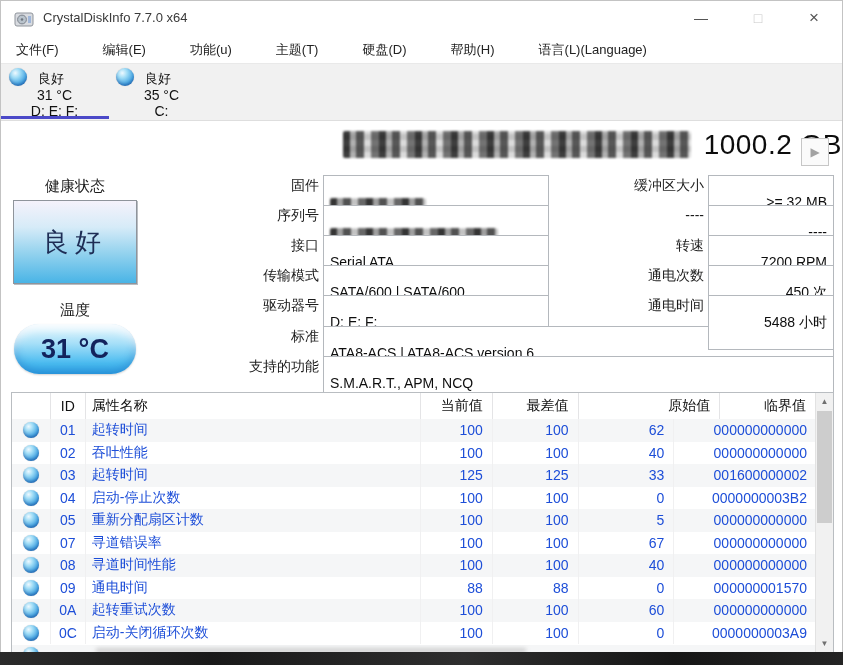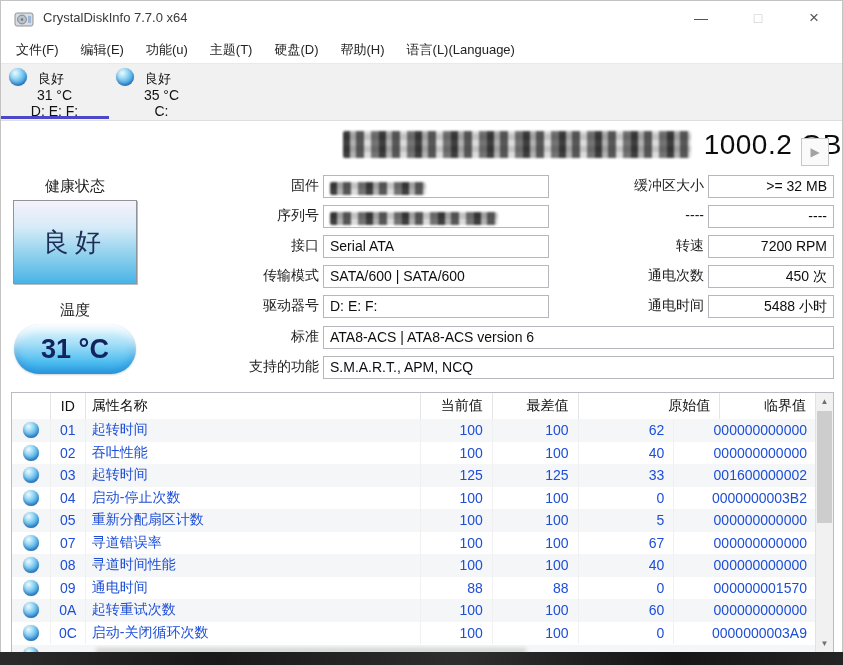--- a/index.html
+++ b/index.html
@@ -12,21 +12,21 @@
   .appicon{position:absolute;left:13px;top:8px;width:20px;height:20px;}
   .title-text{position:absolute;left:42px;top:9px;font-size:13px;color:#3a3a3a;}
   .winbtn{position:absolute;top:0;width:46px;height:34px;display:flex;align-items:center;justify-content:center;
           font-size:14px;color:#555;cursor:default;}
   .btn-min{left:677px;}
   .btn-max{left:734px;color:#c9c9c9;}
   .btn-close{left:790px;font-size:17px;}
 
   
   .menubar{position:absolute;left:0;top:36px;right:0;height:26px;background:#fff;border-bottom:1px solid #e9e9e9;
-           display:flex;align-items:center;padding-left:4px;}
+           display:flex;align-items:center;padding-left:4px;gap:22px;}
   .menu-item{font-size:13px;color:#222;padding:0 11px;line-height:26px;}
 
   
   .tabstrip{position:absolute;left:0;top:63px;right:0;height:56px;background:#f1f1f1;border-bottom:1px solid #dedede;}
   .dtab{position:absolute;top:0;width:107px;height:56px;}
   .dtab.t0{left:0;} .dtab.t1{left:107px;}
   .orb{display:inline-block;width:18px;height:18px;border-radius:50%;
        background:radial-gradient(circle at 35% 28%, #eef9ff 0%, #9fdcf6 28%, #44a4e2 65%, #1565b8 100%);
        box-shadow:inset 0 -2px 3px rgba(0,0,80,.25), 0 0 1px rgba(0,0,0,.25);}
   .dtab .orb{position:absolute;left:8px;top:4px;}
@@ -59,21 +59,21 @@
       background:linear-gradient(180deg,#e6f7fe 0%,#a8e0f8 38%,#4cbcf0 78%,#2fa8e8 100%);
       box-shadow:inset 0 10px 10px -5px rgba(255,255,255,.95), inset 0 -4px 8px rgba(30,110,190,.45), 0 1px 2px rgba(0,0,0,.18);
       display:flex;align-items:center;justify-content:center;font-size:27px;font-weight:bold;color:#13235c;}
 
   
   .frow{position:absolute;height:24px;}
   .flabel{position:absolute;top:2px;text-align:right;font-size:14px;color:#1c1c1c;}
   .mid .flabel{left:120px;width:198px;}
   .right .flabel{left:546px;width:157px;}
   .fbox{position:absolute;top:0;height:21px;border:1px solid #b4b8bd;background:#fff;
-        font-size:14px;color:#0e0e0e;line-height:21px;padding:0 6px;white-space:nowrap;overflow:hidden;}
+        font-size:14px;color:#0e0e0e;line-height:21px;padding:16px 6px;white-space:nowrap;overflow:hidden;}
   .mid .fbox{left:322px;width:212px;}
   .wide .fbox{left:322px;width:497px;}
   .right .fbox{left:707px;width:112px;text-align:right;}
   .fw-mosaic{width:96px;height:13px;margin-top:4px;}
   .sn-mosaic{width:168px;height:13px;margin-top:4px;}
 
   
   .smart{position:absolute;left:10px;top:391px;width:821px;height:259px;border:1px solid #b9bdc1;background:#fff;overflow:hidden;}
   .thead{position:absolute;left:0;top:0;right:17px;height:26px;background:#fff;display:flex;
          font-size:14px;color:#111;border-bottom:1px solid #ededed;}

